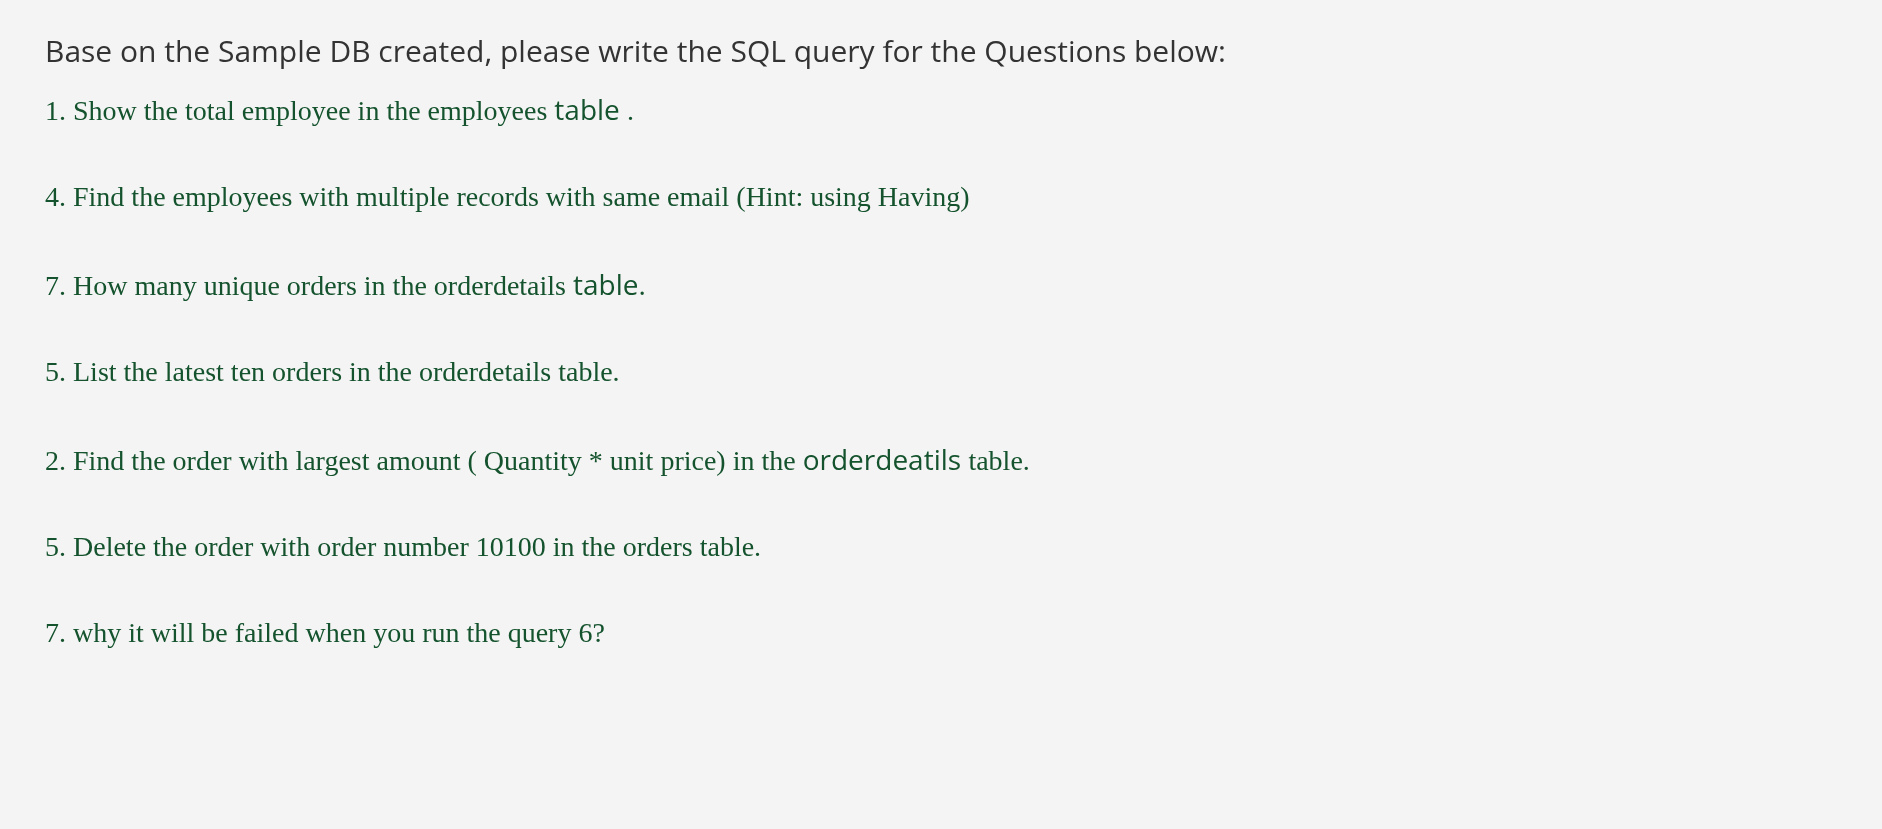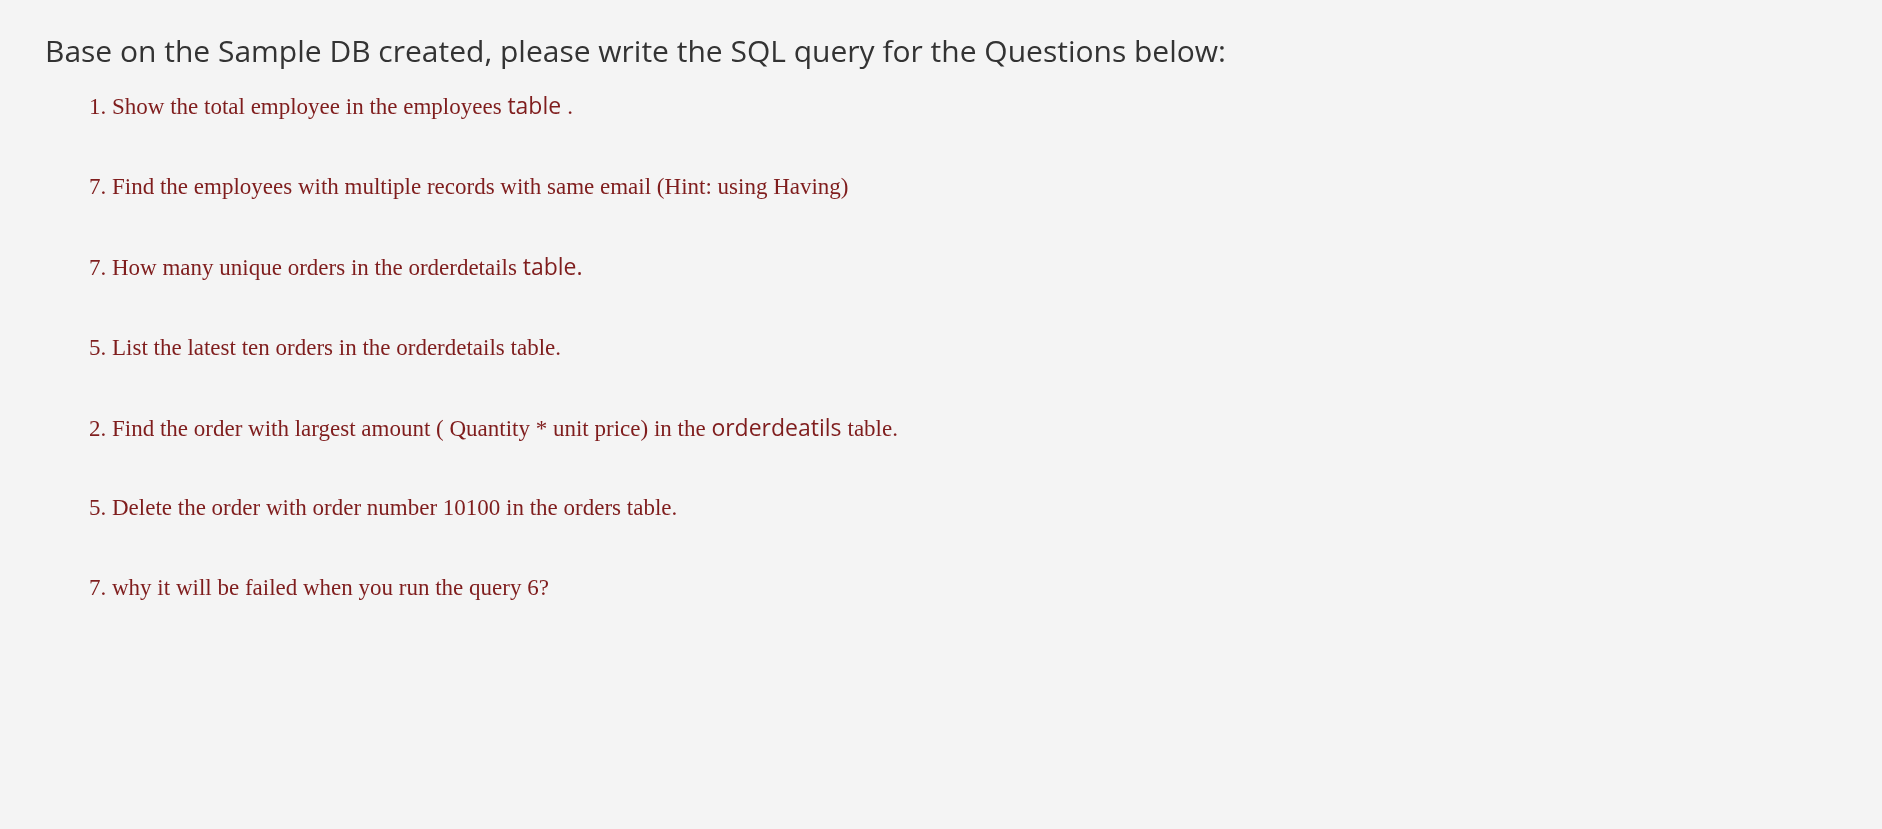--- a/index.html
+++ b/index.html
@@ -17,40 +17,39 @@
     }
     .intro {
       font-family: -apple-system, BlinkMacSystemFont, 'Segoe UI', 'Open Sans', sans-serif;
       font-size: 30px;
       color: #333;
       margin-bottom: 20px;
       font-weight: 400;
     }
     .question {
       font-family: 'Times New Roman', Times, serif;
-      font-size: 23px;
-      color: #7f1d1d;
+      font-size: 28px;
+      color: #14532d;
       margin-bottom: 50px;
       line-height: 1.3;
-      margin-left: 44px;
     }
     .question .sans {
       font-family: -apple-system, BlinkMacSystemFont, 'Segoe UI', 'Open Sans', sans-serif;
     }
   </style>
 </head>
 <body>
 
 <p class="intro">Base on the Sample DB created, please write the SQL query for the Questions below:</p>
 
 <p class="question">
   <span>1. Show the total employee in the  employees </span><span class="sans">table </span><span>.</span>
 </p>
 
-<p class="question">7. Find the employees with multiple records with same email (Hint: using Having)</p>
+<p class="question">4. Find the employees with multiple records with same email (Hint: using Having)</p>
 
 <p class="question">
   <span>7. How many unique orders in the orderdetails  </span><span class="sans">table.</span>
 </p>
 
 <p class="question">5. List the latest ten orders in the orderdetails table.</p>
 
 <p class="question">
   <span>2. Find the order with largest amount ( Quantity * unit price) in the </span><span class="sans">orderdeatils </span><span>table.</span>
 </p>

